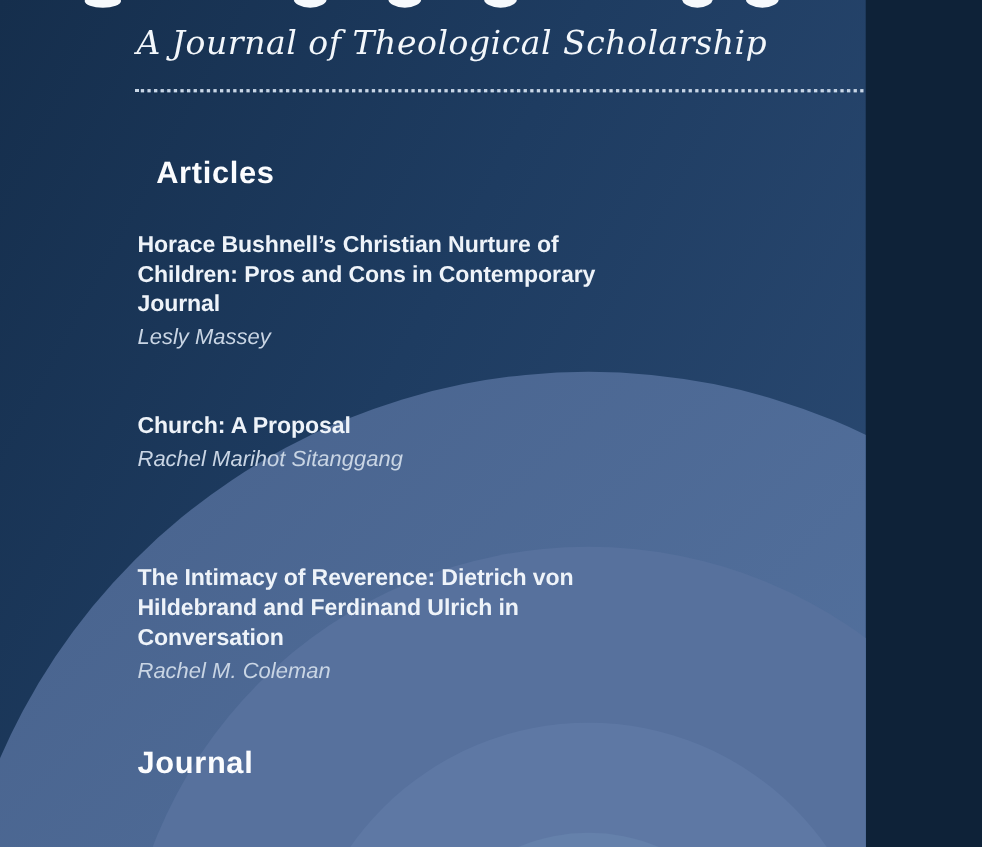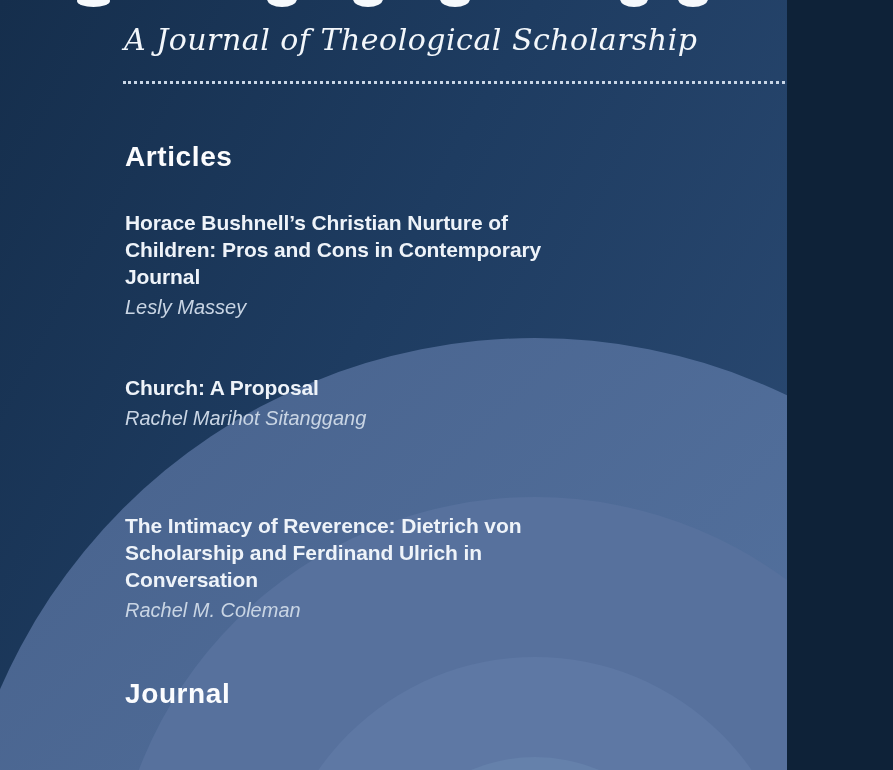--- a/index.html
+++ b/index.html
@@ -27,21 +27,21 @@
   }
   .divider{
     position:absolute;left:123px;top:81px;width:770px;height:0;
     border-top:3px dotted #c9d6e6;
   }
   .section-heading{
     position:absolute;left:125px;margin:0;
     font-size:28px;line-height:30px;font-weight:700;
     letter-spacing:.6px;color:#fbfcfe;white-space:nowrap;
   }
-  .heading-articles{top:142px;}
+  .heading-articles{top:142px;margin-left:17px;}
   .heading-sermon{top:679px;}
 
   .entry{position:absolute;left:125px;cursor:pointer;}
   .entry-1{top:209px;}
   .entry-2{top:374px;}
   .entry-3{top:512px;}
   .t-line{
     font-size:21px;font-weight:700;line-height:27px;
     letter-spacing:-.1px;color:#eef3f9;white-space:nowrap;
   }
@@ -86,21 +86,21 @@
       <div class="author">Lesly Massey</div>
     </article>
 
     <article class="entry entry-2">
       <div class="t-line">Church: A Proposal</div>
       <div class="author">Rachel Marihot Sitanggang</div>
     </article>
 
     <article class="entry entry-3">
       <div class="t-line">The Intimacy of Reverence: Dietrich von</div>
-      <div class="t-line">Scholarship and Ferdinand Ulrich in</div>
+      <div class="t-line">Hildebrand and Ferdinand Ulrich in</div>
       <div class="t-line">Conversation</div>
       <div class="author">Rachel M. Coleman</div>
     </article>
 
     <h2 class="section-heading heading-sermon">Journal</h2>
 
   </main>
 </div>
 
 </body></html>

